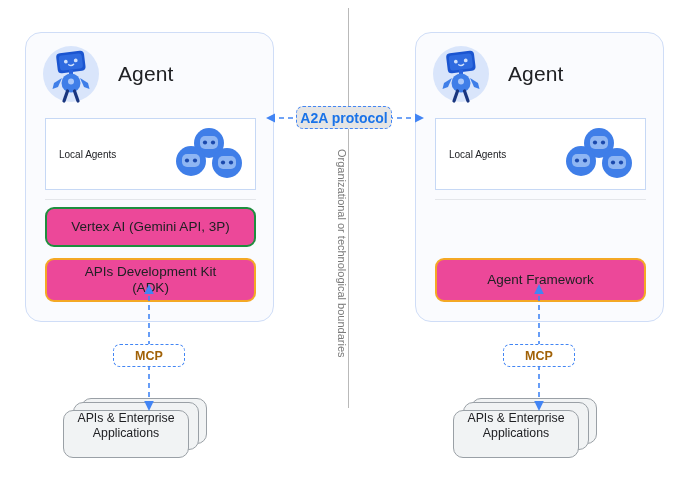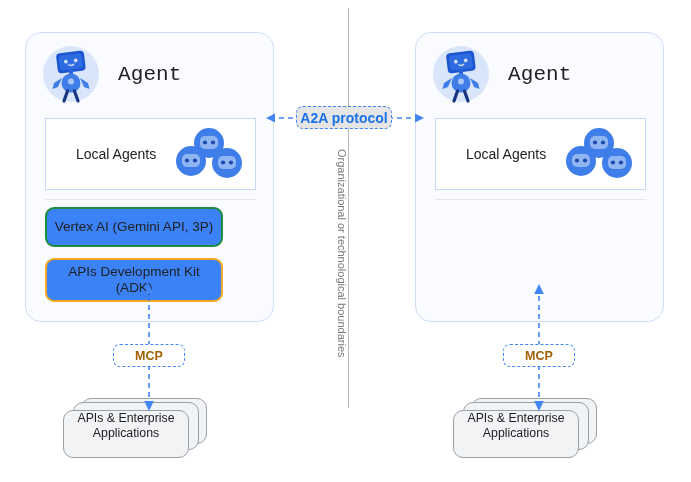--- a/index.html
+++ b/index.html
@@ -19,49 +19,49 @@
     border:1.4px solid #cfddf7;
     border-radius:16px;
     box-sizing:border-box;
   }
   #panel-left{left:25px;top:32px;width:249px;height:290px;}
   #panel-right{left:415px;top:32px;width:249px;height:290px;}
 
   
   .panel-header{
     position:absolute;left:0;top:6px;width:100%;height:70px;
-    display:flex;align-items:center;font-family:Liberation Mono, monospace;
+    display:flex;align-items:center;
   }
   .robot-wrap{
     width:58px;height:58px;margin-left:16px;flex:0 0 auto;position:relative;
   }
   .panel-title{
     font-size:21px;color:#202124;margin-left:18px;letter-spacing:.1px;
   }
 
   
   .local-box{
     position:absolute;left:19px;width:211px;height:72px;top:85px;
     border:1.2px solid #c6d8f5;background:#ffffff;
     box-sizing:border-box;
     display:flex;align-items:center;
   }
-  .local-label{font-size:14px;color:#202124;margin-left:30px;}
+  .local-label{font-size:10px;color:#202124;margin-left:13px;}
   .bubbles{position:absolute;right:8px;top:4px;width:78px;height:62px;}
 
   
   .divider{
     position:absolute;left:19px;width:211px;height:1px;
     background:#e4e6ea;top:166px;
   }
 
   
   .tier-box{
-    position:absolute;left:19px;width:178px;height:40px;
-    border-radius:9px;box-sizing:border-box;background:#3b82f6;
+    position:absolute;left:19px;width:211px;height:40px;
+    border-radius:9px;box-sizing:border-box;background:#ec4899;
     display:flex;align-items:center;justify-content:center;
     text-align:center;line-height:1.15;
     font-size:13.5px;color:#202124;
   }
   .tier-model{border:2px solid #1e8e3e;top:174px;}
   .tier-framework{border:2px solid #f4a825;top:225px;height:44px;}
 
   
   #a2a-box{
     position:absolute;left:296px;top:106px;width:96px;height:23px;
@@ -242,20 +242,21 @@
             <circle cx="54" cy="39.5" r="2.1" fill="#1b49ad"></circle>
             <circle cx="62" cy="39.5" r="2.1" fill="#1b49ad"></circle>
           </g>
         </svg>
       </div>
     </div>
 
     <div class="divider"></div>
 
 
+    <div class="tier-box tier-framework">Agent Framework</div>
   </div>
 
   <div class="a2a-arrow" id="a2a-arrow-left">
     <svg width="36" height="14" viewBox="0 0 36 14">
       <line x1="36" y1="7" x2="8" y2="7" stroke="#4285f4" stroke-width="1.6" stroke-dasharray="5,4"></line>
       <path d="M0 7 L9 2.5 L9 11.5 Z" fill="#4285f4"></path>
     </svg>
   </div>
   <div class="a2a-arrow" id="a2a-arrow-right">
     <svg width="36" height="14" viewBox="0 0 36 14">

